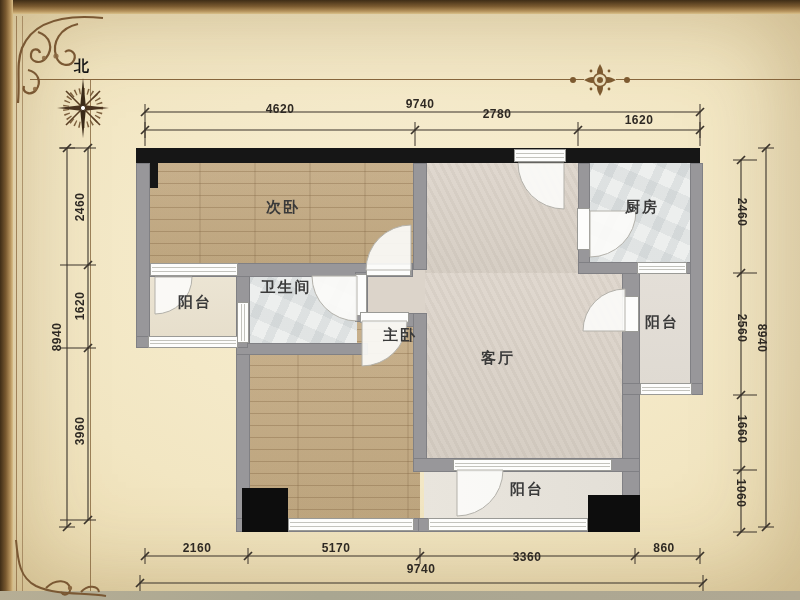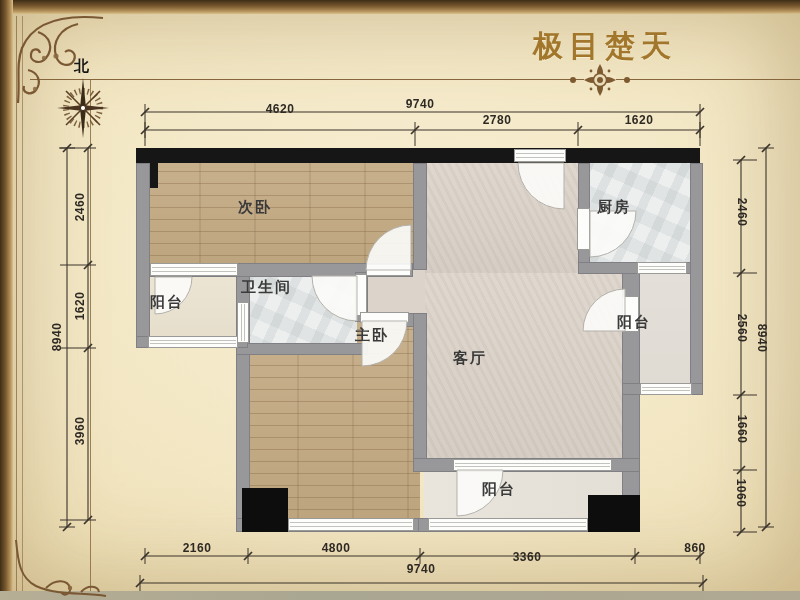--- a/index.html
+++ b/index.html
@@ -38,21 +38,21 @@
   .wall{background:#98979a;box-shadow:inset 0 0 0 1px rgba(110,110,115,.55);}
   .wallb{background:#161616;}
   .pillar{background:#0d0d0d;}
   
   .winh,.winv,.panel{background:#fdfdfc;border:1px solid #9a9a96;box-sizing:border-box;}
   .winh::before,.winh::after{content:"";position:absolute;left:1px;right:1px;border-top:1px solid #c3c3bd;}
   .winh::before{top:30%;} .winh::after{bottom:30%;}
   .winv::before,.winv::after{content:"";position:absolute;top:1px;bottom:1px;border-left:1px solid #c3c3bd;}
   .winv::before{left:30%;} .winv::after{right:30%;}
   
-  .room-label{width:90px;font-size:15px;font-weight:bold;color:#3a3a3a;letter-spacing:2px;}
+  .room-label{width:90px;text-align:center;font-size:15px;font-weight:bold;color:#3a3a3a;letter-spacing:2px;}
   .dimh,.dimv,.dimvr{width:60px;height:14px;text-align:center;font-size:12px;font-weight:bold;color:#2e2923;letter-spacing:.5px;}
   .dimv{transform:rotate(-90deg);} .dimvr{transform:rotate(90deg);}
   .north-label{font-size:15px;font-weight:bold;color:#151515;}
   svg{display:block;}
 </style>
 </head>
 <body>
 
 <div id="stage">
 
@@ -79,21 +79,20 @@
 
   <svg class="abs" style="left:6px;top:540px" width="120" height="60" viewBox="0 0 120 60">
     <g fill="none" stroke="#7a5833" stroke-width="2">
       <path d="M10,0 C12,22 14,38 30,46 C52,56 78,52 100,56"></path>
       <path d="M40,48 C50,38 62,40 64,48 C65,54 58,57 55,52"></path>
       <path d="M75,52 C82,44 92,46 93,52"></path>
     </g>
     <circle cx="64" cy="48" r="2.2" fill="#8a6840"></circle>
   </svg>
 
-  <div class="abs title">极目楚天</div>
   <svg class="abs" style="left:560px;top:62px" width="80" height="36" viewBox="0 0 80 36">
     <rect x="24" y="13" width="32" height="10" fill="#f2e6c4"></rect>
     <circle cx="13" cy="18" r="3" fill="#7d5a30"></circle>
     <circle cx="67" cy="18" r="3" fill="#7d5a30"></circle>
     <g fill="#7d5a30">
       <path d="M40,2 C44,9 44,12 40,16 C36,12 36,9 40,2 Z"></path>
       <path d="M40,34 C44,27 44,24 40,20 C36,24 36,27 40,34 Z"></path>
       <path d="M24,18 C31,14 34,14 38,18 C34,22 31,22 24,18 Z"></path>
       <path d="M56,18 C49,14 46,14 42,18 C46,22 49,22 56,18 Z"></path>
       <circle cx="31" cy="9" r="1.4"></circle>
@@ -244,27 +243,27 @@
       <line x1="737" y1="536" x2="745" y2="528" stroke="#3a332b" stroke-width="1.7"></line>
       <line x1="766" y1="148" x2="766" y2="527" stroke="#3a332b" stroke-width="1.1"></line>
       <line x1="758" y1="148" x2="774" y2="148" stroke="#3a332b" stroke-width="1"></line>
       <line x1="762" y1="152" x2="770" y2="144" stroke="#3a332b" stroke-width="1.7"></line>
       <line x1="758" y1="527" x2="774" y2="527" stroke="#3a332b" stroke-width="1"></line>
       <line x1="762" y1="531" x2="770" y2="523" stroke="#3a332b" stroke-width="1.7"></line>
     </svg>
 
   <div class="abs dimh" style="left:390px;top:97px">9740</div>
   <div class="abs dimh" style="left:250px;top:102px">4620</div>
-  <div class="abs dimh" style="left:467px;top:113px">2780</div>
+  <div class="abs dimh" style="left:467px;top:107px">2780</div>
   <div class="abs dimh" style="left:609px;top:113px">1620</div>
 
   <div class="abs dimh" style="left:167px;top:541px">2160</div>
-  <div class="abs dimh" style="left:306px;top:541px">4800</div>
+  <div class="abs dimh" style="left:306px;top:541px">5170</div>
   <div class="abs dimh" style="left:497px;top:550px">3360</div>
-  <div class="abs dimh" style="left:665px;top:541px">860</div>
+  <div class="abs dimh" style="left:634px;top:541px">860</div>
   <div class="abs dimh" style="left:391px;top:562px">9740</div>
 
   <div class="abs dimv" style="left:27px;top:330px">8940</div>
   <div class="abs dimv" style="left:50px;top:200px">2460</div>
   <div class="abs dimv" style="left:50px;top:299px">1620</div>
   <div class="abs dimv" style="left:50px;top:424px">3960</div>
 
   <div class="abs dimvr" style="left:712px;top:205px">2460</div>
   <div class="abs dimvr" style="left:712px;top:321px">2560</div>
   <div class="abs dimvr" style="left:712px;top:422px">1660</div>

